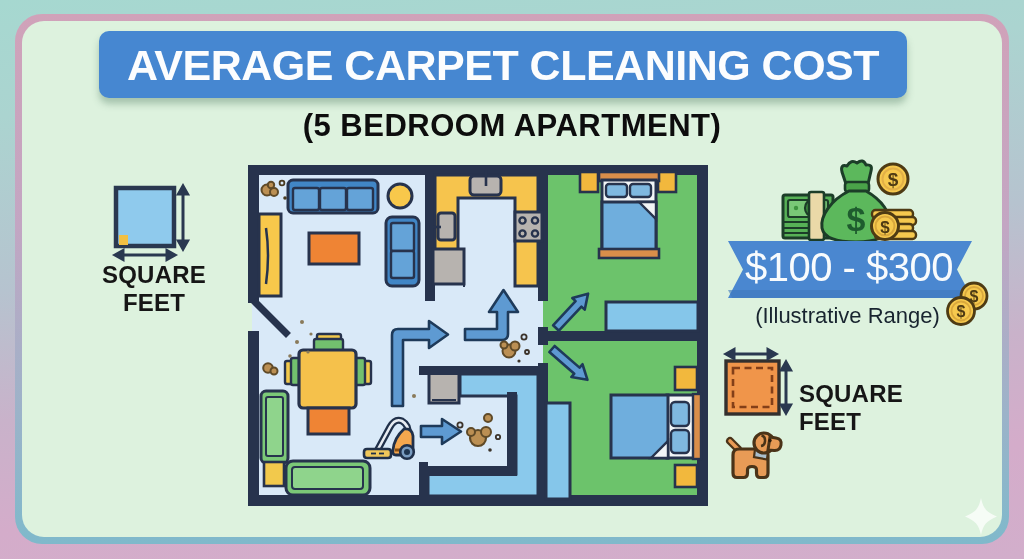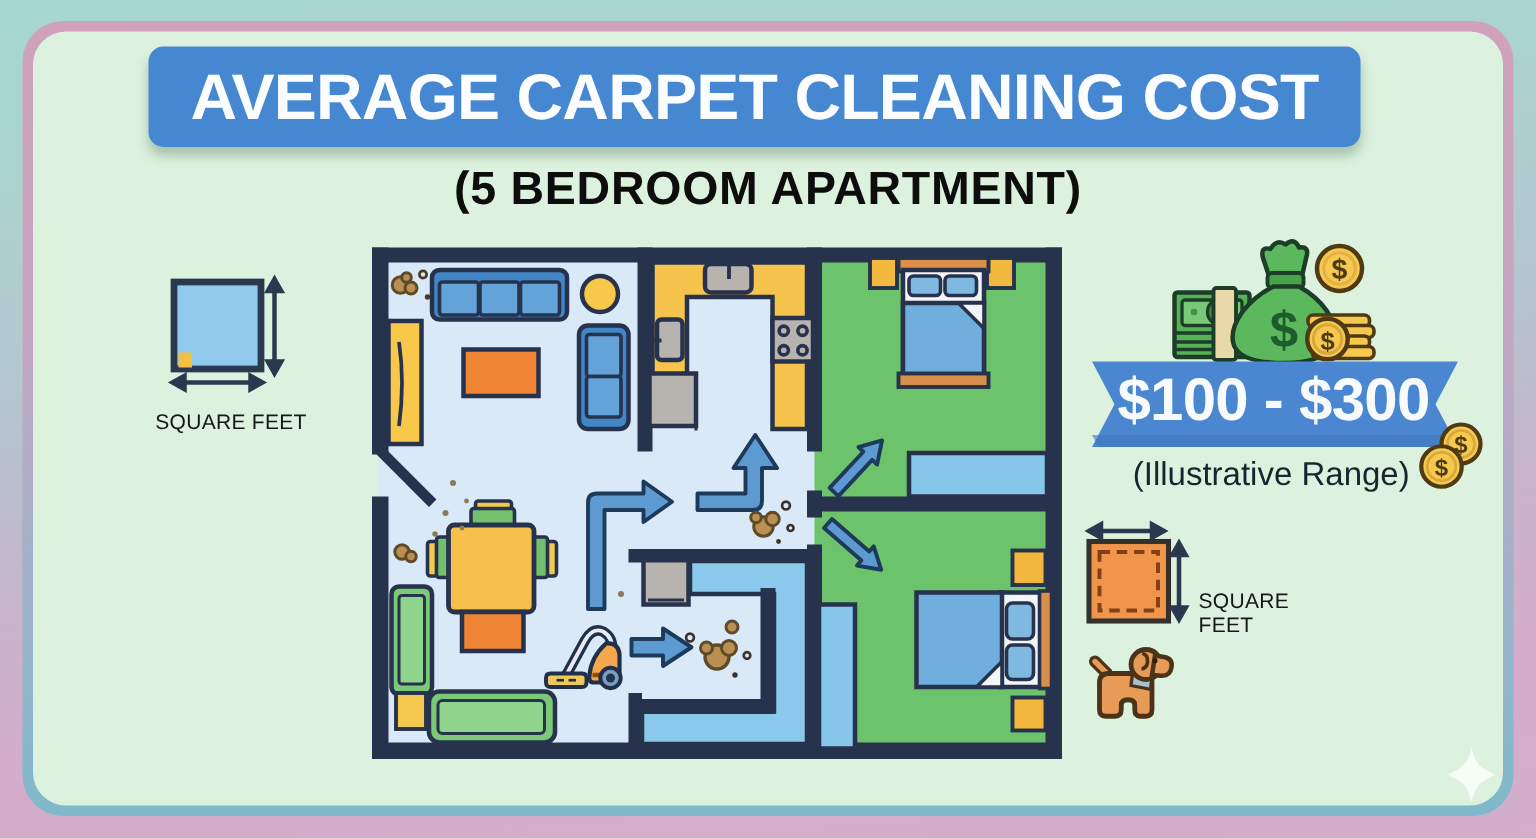--- a/index.html
+++ b/index.html
@@ -8,23 +8,23 @@
   .frame{position:absolute;left:0;top:0;width:1024px;height:559px;
     background:linear-gradient(175deg,#a6d8d0 0%,#abd4d0 18%,#b6c3cf 45%,#c9b2ca 65%,#d4accA 82%,#d2aecb 100%);}
   .borderline{position:absolute;left:15px;top:14px;width:994px;height:530px;border-radius:27px;
     background:linear-gradient(180deg,#d0a2b9 0%,#c3a6c3 40%,#9cb3c9 75%,#7fb9cb 100%);}
   .panel{position:absolute;left:22px;top:21px;width:980px;height:516px;border-radius:22px;background:#ddf2de;}
   .banner{position:absolute;left:99px;top:31px;width:808px;height:67px;background:#4687d1;border-radius:10px;
     box-shadow:0 6px 7px rgba(100,140,115,0.45);text-align:center;line-height:68px;
     color:#fcfdfe;font-size:43px;font-weight:bold;letter-spacing:-0.5px;white-space:nowrap;}
   .subtitle{position:absolute;left:0;top:108px;width:1024px;text-align:center;
     color:#0d0d0d;font-size:31px;font-weight:bold;letter-spacing:0.5px;}
-  .sqft{position:absolute;color:#161616;font-size:14px;font-weight:normal;letter-spacing:0.2px;margin-top:12px;}
+  .sqft{position:absolute;color:#161616;font-size:24px;font-weight:bold;letter-spacing:0.2px;}
   .ribbontext{position:absolute;left:715px;top:245px;width:268px;text-align:center;z-index:6;
-    color:#f8fbfd;font-size:40px;font-weight:bold;letter-spacing:-0.5px;}
+    color:#f8fbfd;font-size:40px;font-weight:normal;letter-spacing:-0.5px;}
   .illus{position:absolute;left:735px;top:303px;width:225px;text-align:center;z-index:6;
     color:#18242f;font-size:22px;}
 </style>
 </head>
 <body>
 <div class="stage">
 
   <div class="frame"></div>
 
   <div class="borderline"></div>

